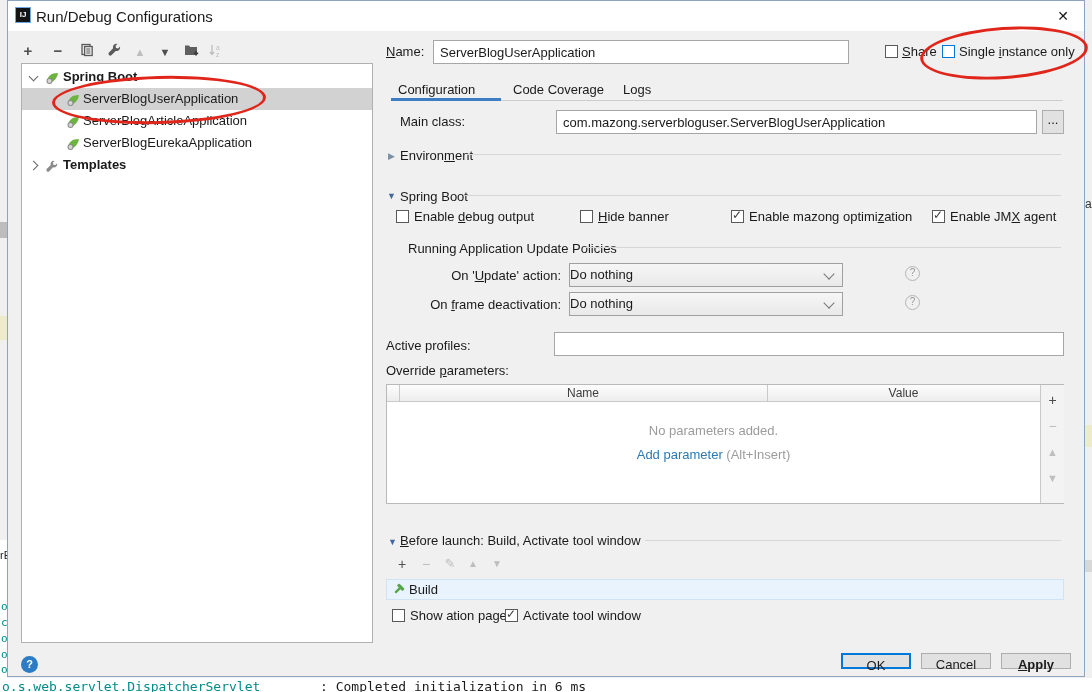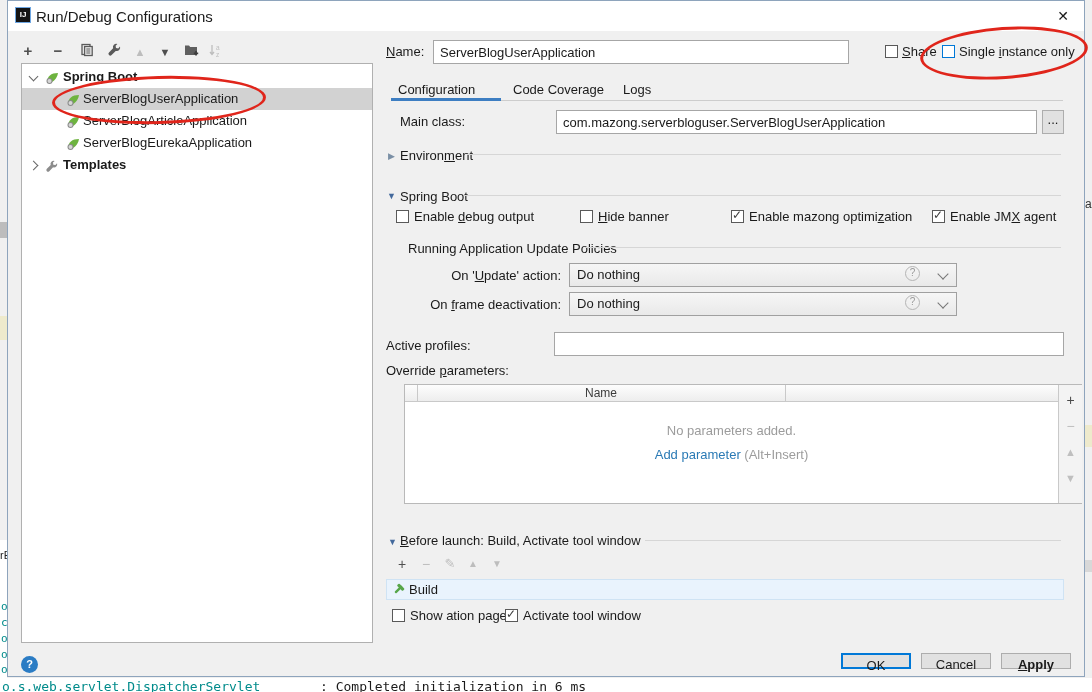--- a/index.html
+++ b/index.html
@@ -31,27 +31,27 @@
   .chev.right{transform:rotate(-45deg);}
   .field{position:absolute;background:#fff;border:1px solid #a6a6a6;box-sizing:border-box;
         font-family:"Liberation Sans",sans-serif;font-size:13px;color:#1a1a1a;padding:0 6px;}
   input.field{outline:none;}
   .cb{position:absolute;width:13px;height:13px;background:#fff;border:1px solid #595959;
       box-sizing:border-box;}
   .cb.checked::after{content:"✓";position:absolute;left:0px;top:-3px;font-size:12px;color:#414141;}
   .cb.focus{border-color:#0078d7;}
   .sectline{position:absolute;height:1px;background:#d6d6d6;}
   .tri{position:absolute;font-size:9px;line-height:10px;}
-  .dropdown{position:absolute;width:388px;height:24px;background:linear-gradient(#f6f6f6,#e9e9e9);
-      border:1px solid #a0a0a0;box-sizing:border-box;line-height:22px;padding-left:7px;cursor:pointer;}
+  .dropdown{position:absolute;width:274px;height:24px;background:linear-gradient(#f6f6f6,#e9e9e9);
+      border:1px solid #a0a0a0;box-sizing:border-box;line-height:22px;cursor:pointer;}
   .ddchev{position:absolute;right:9px;top:6px;width:7px;height:7px;border-right:1.4px solid #777;
       border-bottom:1.4px solid #777;transform:rotate(45deg);}
   .helpc{position:absolute;width:15px;height:15px;border:1.5px solid #b5b5b5;border-radius:50%;
       box-sizing:border-box;text-align:center;line-height:12px;font-size:10px;color:#9a9a9a;}
-  .tablewrap{position:absolute;left:396px;top:383px;width:678px;height:120px;background:#fff;
+  .tablewrap{position:absolute;left:378px;top:383px;width:678px;height:120px;background:#fff;
       border:1px solid #b9b9b9;box-sizing:border-box;padding-left:23px;}
   .thead{position:absolute;left:0;top:0;width:653px;height:16px;
       background:linear-gradient(#fdfdfd,#ededed);border-bottom:1px solid #c9c9c9;
       font-size:12px;color:#3c3c3c;}
   .vline{position:absolute;top:0;width:1px;height:16px;background:#c9c9c9;}
   .sidestrip{position:absolute;left:653px;top:0;width:24px;height:118px;background:#f3f3f3;
       border-left:1px solid #c9c9c9;box-sizing:border-box;}
   .sbtn{position:absolute;left:0;width:23px;height:20px;text-align:center;line-height:20px;
       font-size:14px;color:#4a4a4a;cursor:pointer;}
   .sbtn.dis{color:#bfbfbf;}
@@ -261,20 +261,21 @@
     <input class="field" style="left: 546px; top: 331px; width: 510px; height: 24px;" value="">
 
     <div class="lbl" style="left:378px;top:361px;">
       <span>Override </span><span class="mn">p</span><span>arameters:</span>
     </div>
     <div class="tablewrap">
       <div class="thead">
         <span class="vline" style="left:12px;"></span>
         <span class="vline" style="left:380px;"></span>
         <span class="abs" style="left:12px;width:368px;text-align:center;top:1px;">Name</span>
+        <span class="abs" style="left:380px;width:273px;text-align:center;top:1px;">Value</span>
       </div>
       <div class="abs" style="left:0;top:62px;width:653px;text-align:center;">
         <span class="link">Add parameter</span><span class="gray"> (Alt+Insert)</span>
       </div>
       <div class="abs gray" style="left:0;top:38px;width:653px;text-align:center;">No parameters added.</div>
       <div class="sidestrip">
         <span class="sbtn" style="top:5px;">+</span>
         <span class="sbtn dis" style="top:31px;">−</span>
         <span class="sbtn dis" style="top:57px;font-size:11px;">▲</span>
         <span class="sbtn dis" style="top:83px;font-size:11px;">▼</span>

